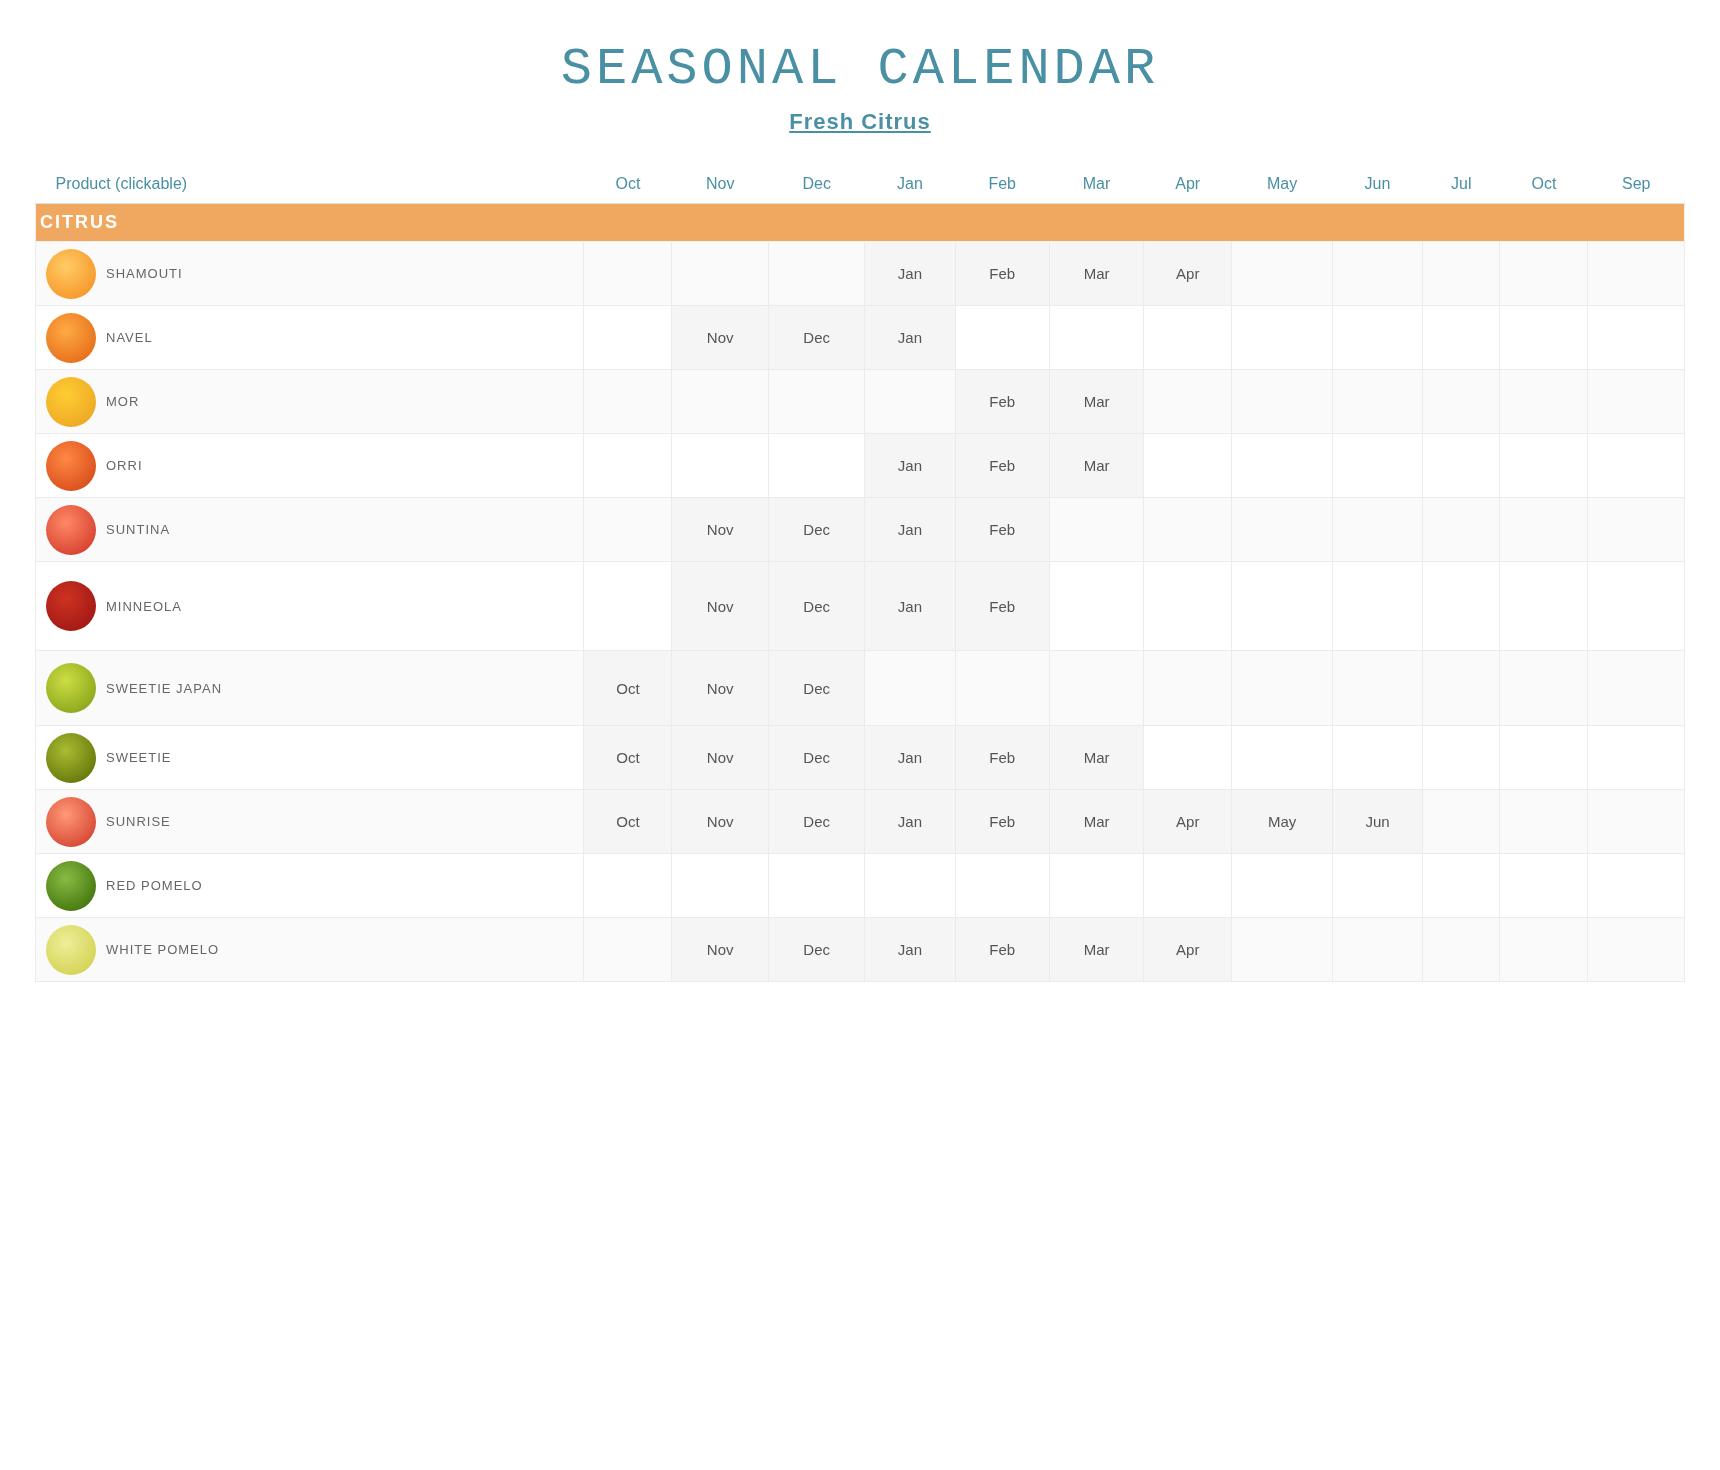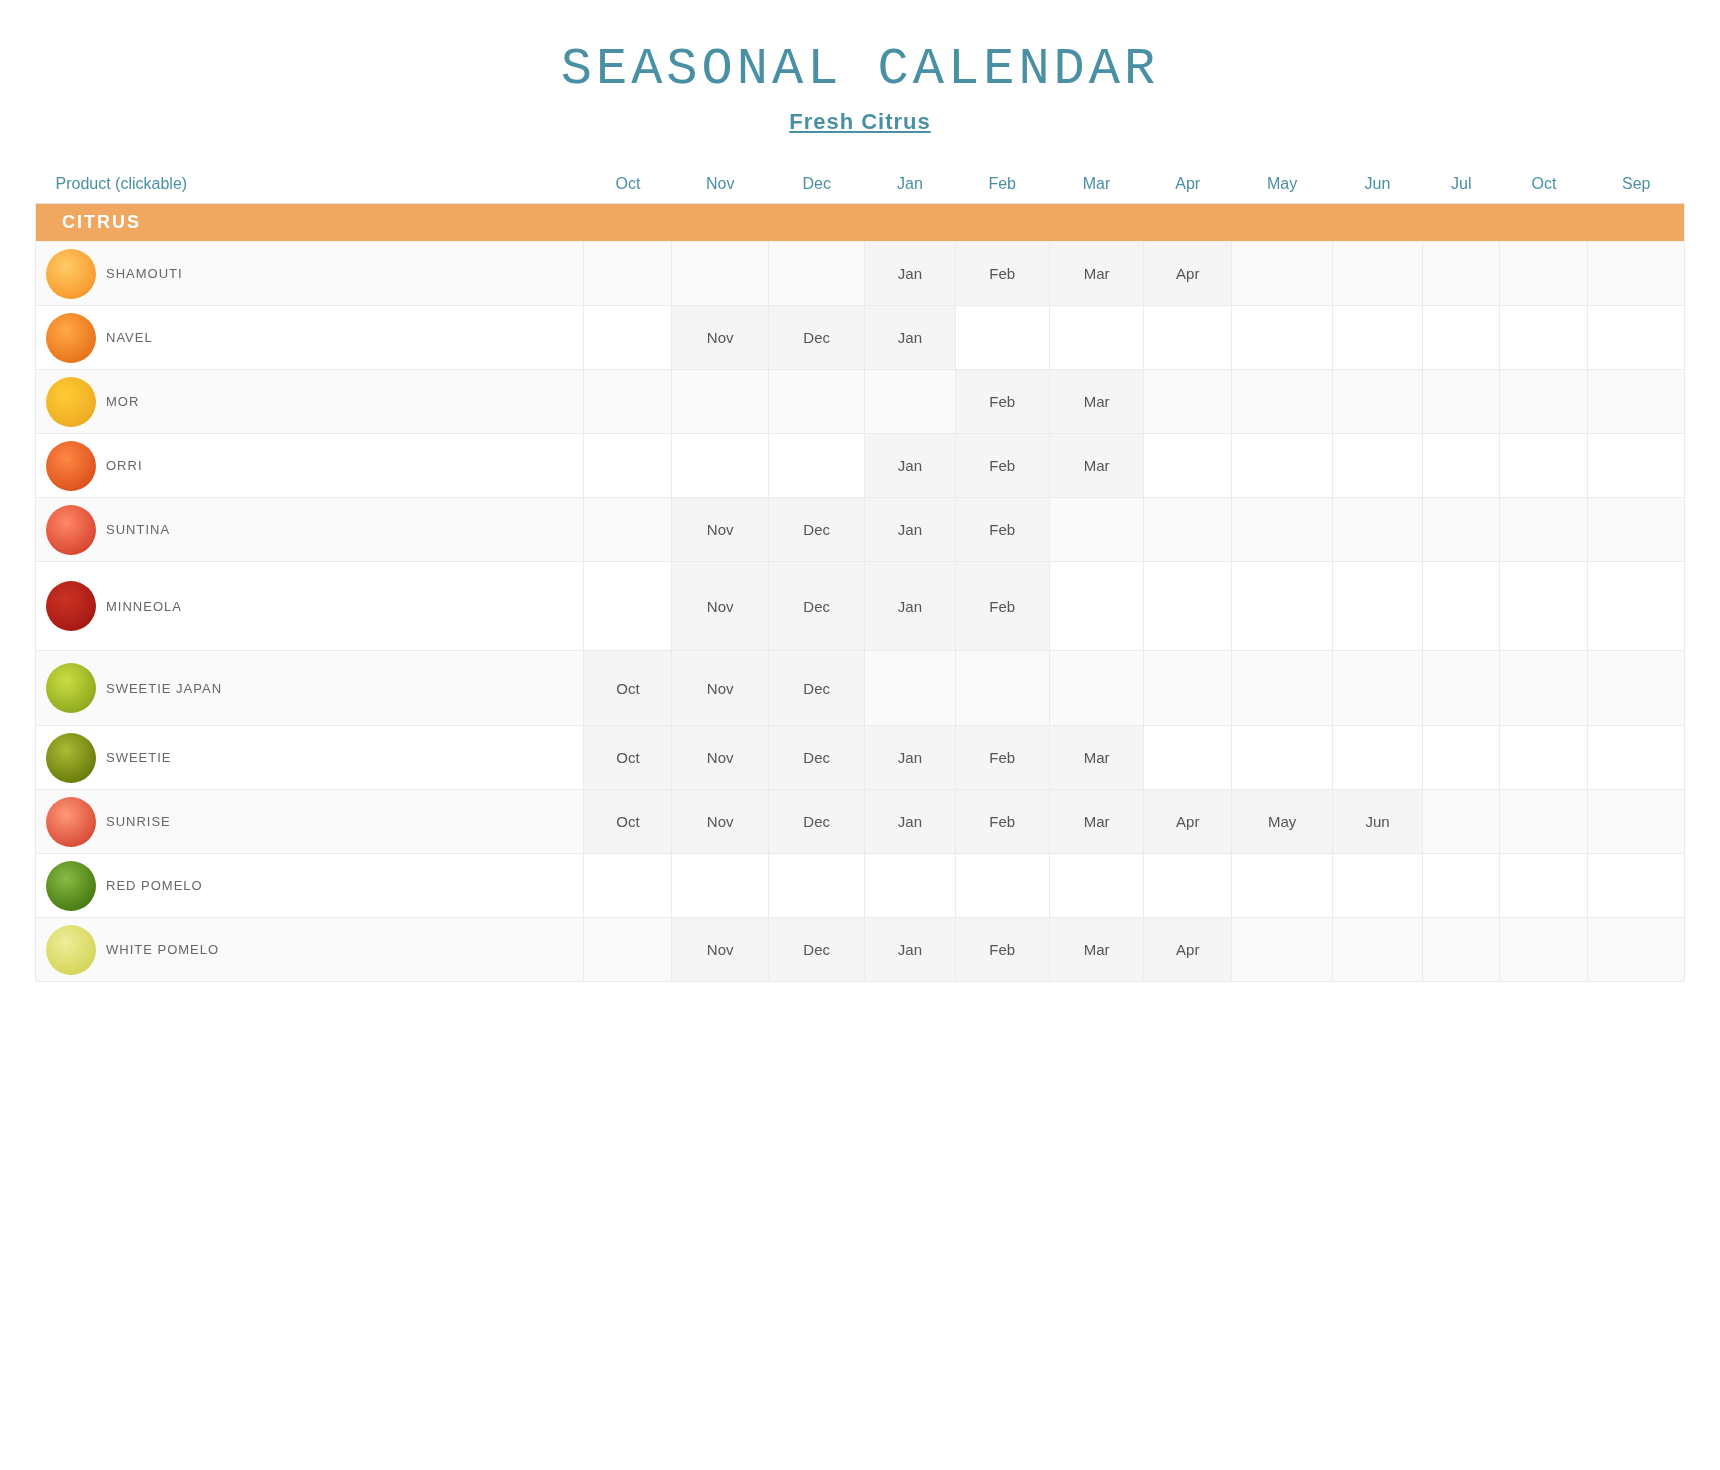--- a/index.html
+++ b/index.html
@@ -53,21 +53,21 @@
       border: 1px solid #f0f0f0;
       height: 64px;
     }
     .section-header td {
       background-color: #f0a860;
       color: #fff;
       font-size: 18px;
       font-weight: 600;
       letter-spacing: 2px;
       text-align: left;
-      padding-left: 26px;
+      padding-left: 4px;
       height: 38px;
     }
     .month-cell {
       background-color: #f5f5f5;
       color: #555;
       border-radius: 2px;
       font-size: 15px;
     }
     .product-name {
       font-size: 13px;

